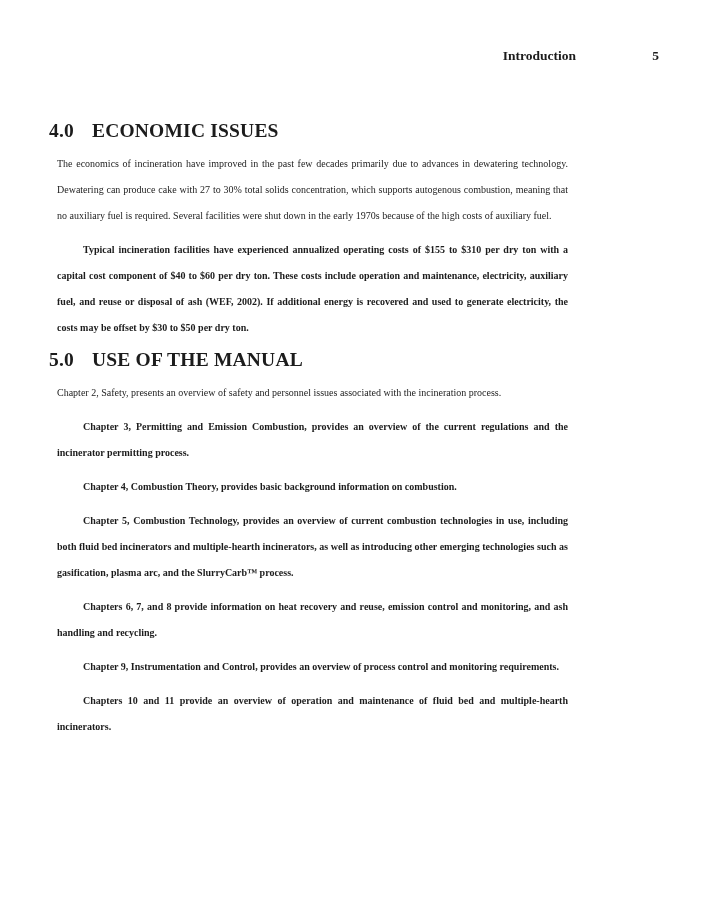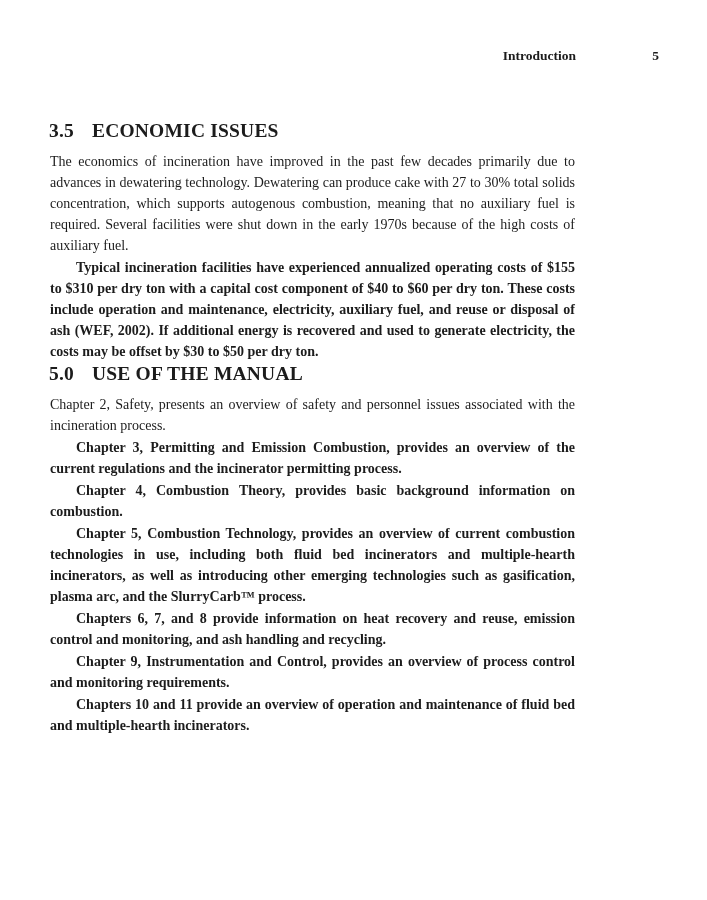--- a/index.html
+++ b/index.html
@@ -51,23 +51,23 @@
     letter-spacing: 0.2px;
     white-space: nowrap;
   }
   .section-heading.spaced {
   }
   .section-number {
     display: inline-block;
     margin-right: 18px;
   }
   .body-para {
-    margin: 1px;
-    font-size: 14px;
-    line-height: 21px;
+    margin: 8px;
+    font-size: 10px;
+    line-height: 26px;
     text-align: justify;
   }
   .body-para.indent {
     text-indent: 26px;
     font-weight: bold;
   }
 </style>
 </head>
 <body>
 
@@ -75,21 +75,21 @@
 
   <div class="running-header">
     <span class="running-title">Introduction</span>
     <span class="page-number">5</span>
   </div>
 
   <div class="content">
 
     <section>
       <h1 class="section-heading">
-        <span class="section-number">3.5</span><span class="section-title">ECONOMIC ISSUES</span>
+        <span class="section-number">4.0</span><span class="section-title">ECONOMIC ISSUES</span>
       </h1>
       <p class="body-para">The economics of incineration have improved in the past few decades primarily due to advances in dewatering technology. Dewatering can produce cake with 27 to 30% total solids concentration, which supports autogenous combustion, meaning that no auxiliary fuel is required. Several facilities were shut down in the early 1970s because of the high costs of auxiliary fuel.</p>
       <p class="body-para indent">Typical incineration facilities have experienced annualized operating costs of $155 to $310 per dry ton with a capital cost component of $40 to $60 per dry ton. These costs include operation and maintenance, electricity, auxiliary fuel, and reuse or disposal of ash (WEF, 2002). If additional energy is recovered and used to generate electricity, the costs may be offset by $30 to $50 per dry ton.</p>
     </section>
 
     <section>
       <h1 class="section-heading spaced">
         <span class="section-number">5.0</span><span class="section-title">USE OF THE MANUAL</span>
       </h1>
       <p class="body-para">Chapter 2, Safety, presents an overview of safety and personnel issues associated with the incineration process.</p>

